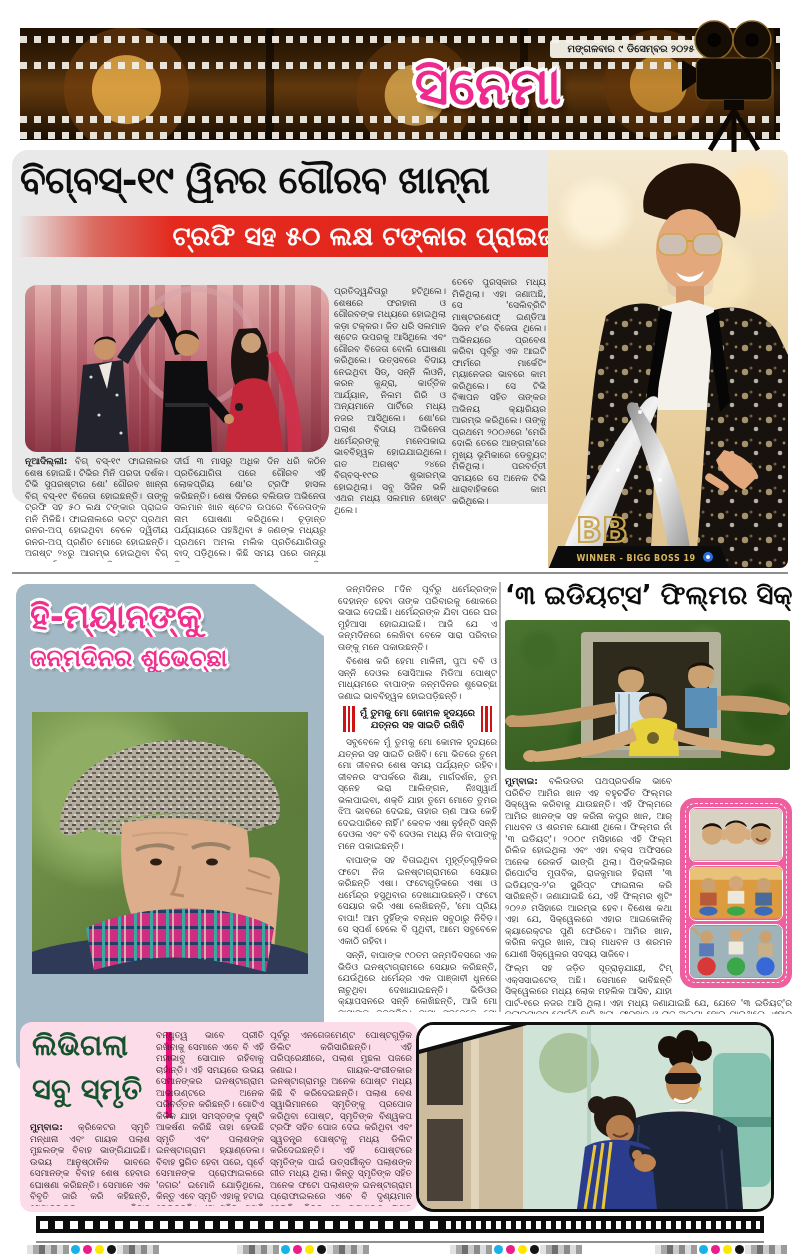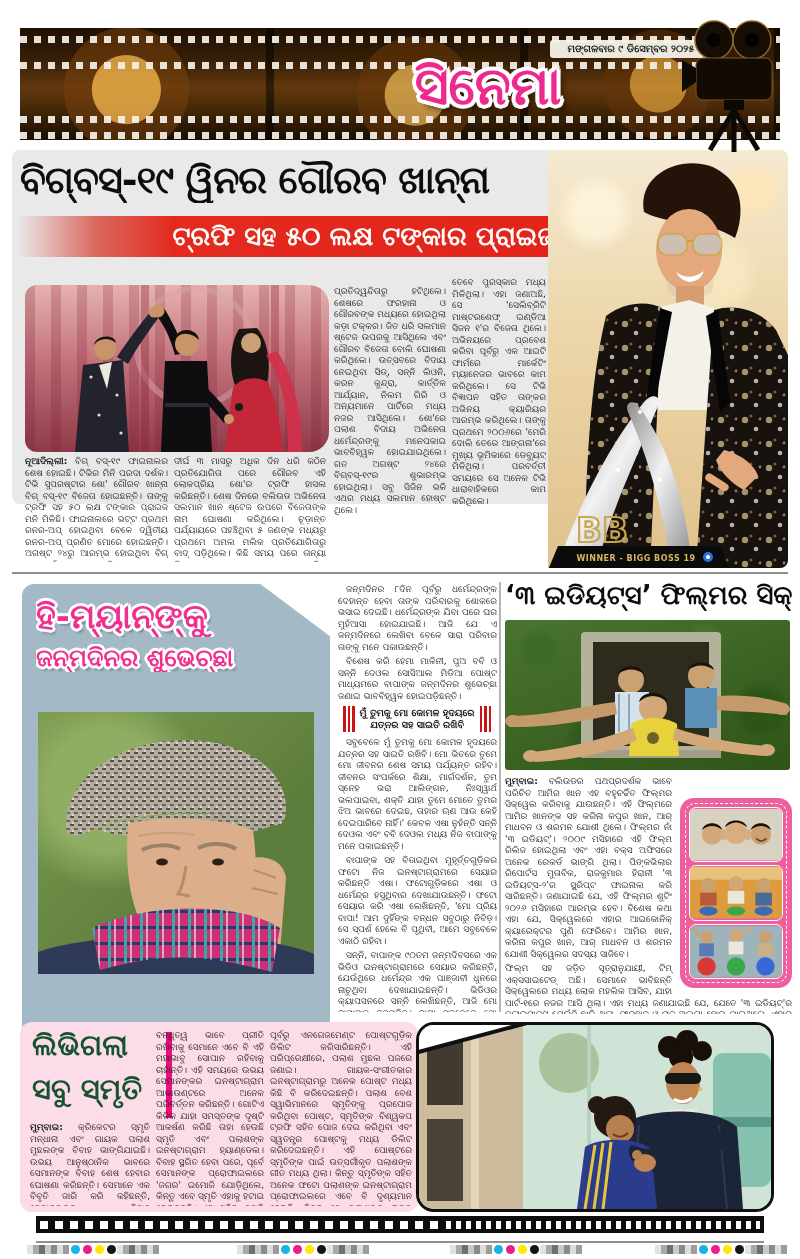--- a/index.html
+++ b/index.html
@@ -24,21 +24,21 @@
     padding:1px 4px; border-left:5px solid #d60f1e; line-height:5px; }
   .logo-main { font-size:21px; font-weight:bold; color:#0b0b0b; line-height:26px; }
   .date-chip { position:absolute; left:530px; top:12px; width:162px; height:18px; background:rgba(246,243,234,.95);
     border-radius:3px; text-align:center; font-size:10px; font-weight:bold; color:#1a1a1a; line-height:18px; z-index:3; }
   .cinema-title { position:absolute; left:318px; top:28px; width:300px; text-align:center; z-index:4;
     font-size:52px; font-weight:bold; color:#ef2a8f;
     text-shadow:-3px -3px 0 #fff,3px -3px 0 #fff,-3px 3px 0 #fff,3px 3px 0 #fff,0 -4px 0 #fff,0 4px 0 #fff,-4px 0 0 #fff,4px 0 0 #fff,6px 7px 6px rgba(20,5,0,.65); }
   .camera-wrap { position:absolute; left:660px; top:-12px; width:110px; height:138px; z-index:5; }
 
   
-  .a1-panel { position:absolute; left:12px; top:150px; width:776px; height:354px; background:#e9e9e9; border-radius:8px; }
+  .a1-panel { position:absolute; left:12px; top:150px; width:776px; height:354px; background:#e9e9e9; border-radius:16px; }
   .a1-headline { position:absolute; left:8px; top:8px; width:548px; font-size:38px; font-weight:bold; color:#0d0d0d;
     letter-spacing:-1px; white-space:nowrap; overflow:hidden; }
   .a1-subhead { position:absolute; left:6px; top:66px; width:552px; height:41px; line-height:41px;
     background:linear-gradient(90deg,#e9e9e9 0%, #d96a60 14%, #e42a1f 28%, #e3231a 100%);
     color:#fff; font-size:26px; font-weight:bold; text-align:center; padding-left:140px; white-space:nowrap; overflow:hidden; }
   .gaurav-photo { position:absolute; left:536px; top:0; width:240px; height:418px; border-radius:0 8px 8px 0; overflow:hidden;
     background:
       radial-gradient(circle at 20% 15%, rgba(255,245,220,.8) 0 22px, transparent 40px),
       radial-gradient(circle at 85% 10%, rgba(255,230,180,.7) 0 18px, transparent 34px),
       radial-gradient(circle at 70% 30%, rgba(255,240,200,.5) 0 26px, transparent 44px),
@@ -52,35 +52,35 @@
   .a1-colA { position:absolute; left:13px; top:306px; width:143px; height:106px; }
   .a1-colB { position:absolute; left:162px; top:306px; width:152px; height:106px; }
   .a1-colC { position:absolute; left:322px; top:136px; width:112px; height:278px; }
   .a1-colD { position:absolute; left:440px; top:127px; width:94px; height:252px; }
 
   
   .h-divider { position:absolute; left:12px; top:572px; width:776px; height:2px; background:#8f8f8f; }
   .v-divider { position:absolute; left:499px; top:582px; width:2px; height:430px; background:#b5b5b5; }
 
   
-  .heman-box { position:absolute; left:22px; top:584px; width:308px; height:488px; background:#a3b9c6; border-radius:12px; }
+  .heman-box { position:absolute; left:16px; top:584px; width:308px; height:488px; background:#a3b9c6; border-radius:12px; }
   .heman-cut { position:absolute; right:-1px; top:-1px; width:0; height:0;
     border-left:72px solid transparent; border-top:54px solid #fff; }
   .heman-h { position:absolute; left:14px; font-weight:bold; white-space:nowrap; overflow:hidden; width:290px;
     color:#f02f8e; text-shadow:-2px -2px 0 #fff,2px -2px 0 #fff,-2px 2px 0 #fff,2px 2px 0 #fff,-3px 0 0 #fff,3px 0 0 #fff,0 -3px 0 #fff,0 3px 0 #fff,3px 4px 3px rgba(0,0,0,.35); }
   .heman-h1 { top:12px; font-size:34px; }
   .heman-h2 { top:60px; font-size:24px; }
   .dharma-photo { position:absolute; left:16px; top:128px; width:276px; height:262px; overflow:hidden;
     background:radial-gradient(circle at 25% 30%, #8fae63 0 60px, transparent 100px),
                radial-gradient(circle at 80% 70%, #5d7d3c 0 80px, transparent 130px),
                linear-gradient(135deg,#7d9c52 0%, #4c6c2e 100%); }
   .heman-text { position:absolute; left:338px; top:584px; width:159px; height:428px; }
   .heman-text p { margin-bottom:3px; text-indent:8px; }
   .heman-text p.first { text-indent:0; }
-  .quote-row { display:flex; align-items:center; justify-content:flex-start; margin:4px 0 5px 0; }
+  .quote-row { display:flex; align-items:center; justify-content:space-between; margin:4px 0 5px 0; }
   .qbars { display:flex; gap:2px; margin:0 5px; }
   .qbar { width:2.5px; height:26px; background:#cf1212; }
   .quote-txt { text-align:center; font-weight:bold; font-size:9.5px; line-height:12px; color:#111; }
 
   
   .idiots-h { position:absolute; left:505px; top:580px; width:287px; font-size:26px; font-weight:bold; color:#0c0c0c;
     white-space:nowrap; overflow:hidden; }
   .idiots-photo { position:absolute; left:505px; top:620px; width:285px; height:150px; overflow:hidden; border-radius:3px;
     background:
       radial-gradient(circle at 12% 20%, #3f6a28 0 14px, transparent 22px),

